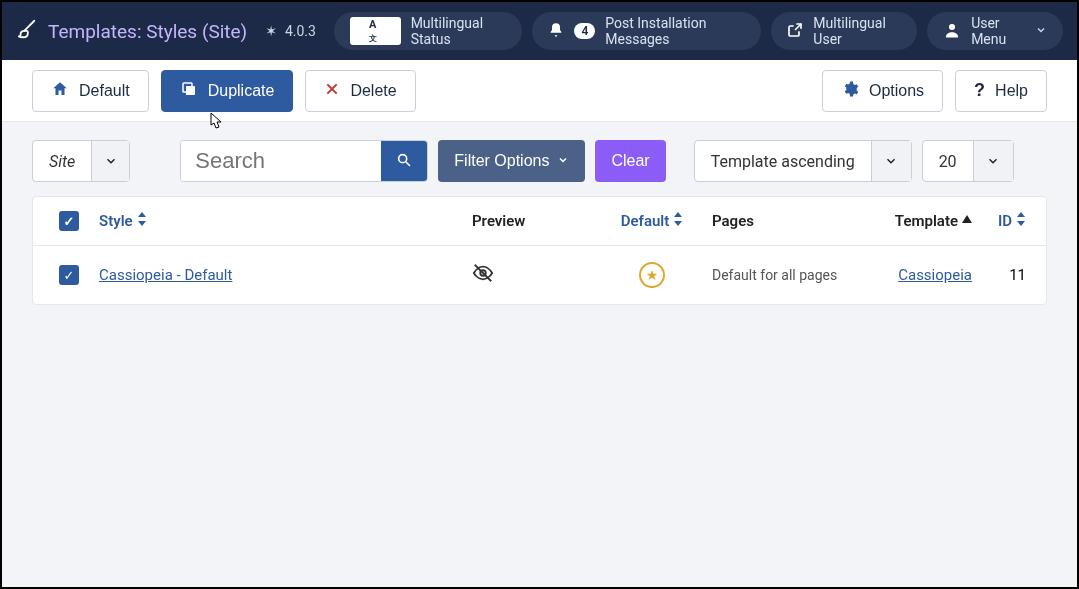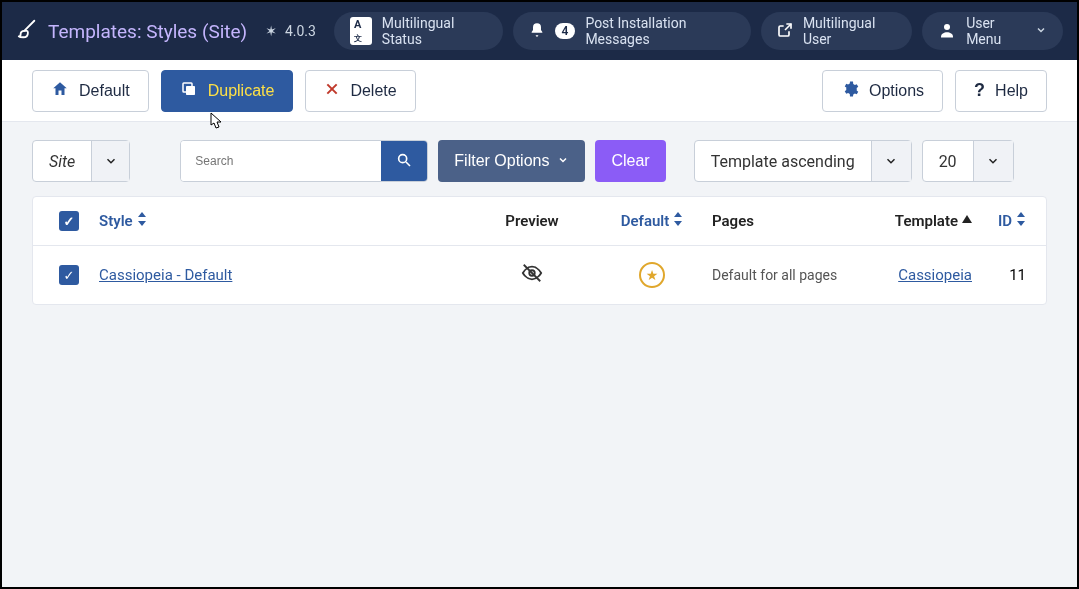--- a/index.html
+++ b/index.html
@@ -2,52 +2,52 @@
 <html><head>
 <meta charset="utf-8">
 <style>
   * { box-sizing: border-box; margin: 0; padding: 0; }
   body { font-family: -apple-system, BlinkMacSystemFont, "Segoe UI", Roboto, Arial, sans-serif; background: #f2f4f7; width: 1079px; height: 589px; overflow: hidden; border: 2px solid #000; }
   
   .topbar { background: #1c2a47; height: 58px; display: flex; align-items: center; padding: 0 14px; gap: 10px; }
   .topbar-title { display: flex; align-items: center; gap: 10px; color: #c4b5fd; font-size: 19px; font-weight: 400; flex: 0 0 auto; margin-right: auto; }
   .brush-icon { color: #fff; }
   .pill { background: #2b3a58; color: #d9e2f1; border-radius: 22px; height: 38px; display: inline-flex; align-items: center; padding: 0 16px; gap: 10px; font-size: 14px; cursor: pointer; }
-  .pill .badge-round { background: #fff; color: #1c2a47; border-radius: 3px; padding: 1px 4px; font-size: 11px; font-weight: 700; }
+  .pill .badge-round { background: #fff; color: #1c2a47; border-radius: 3px; padding: 1px 19px; font-size: 11px; font-weight: 700; }
   .pill .badge-num { background: #fff; color: #1c2a47; border-radius: 10px; padding: 1px 7px; font-size: 12px; font-weight: 600; }
   .pill .chev { margin-left: 2px; }
   .plain-pill { display: inline-flex; align-items: center; gap: 8px; color: #cbd5e1; font-size: 14px; padding: 0 8px; }
 
   .toolbar { background: #fff; height: 62px; display: flex; align-items: center; padding: 0 30px; gap: 12px; border-bottom: 1px solid #e4e7ee; }
   .btn { display: inline-flex; align-items: center; gap: 10px; height: 42px; padding: 0 18px; border: 1px solid #c8cfd9; border-radius: 4px; background: #fff; color: #1e2a42; font-size: 16px; cursor: pointer; }
-  .btn.primary { background: #2e5aa0; border-color: #2e5aa0; color: #fde047; }
+  .btn.primary { background: #2e5aa0; border-color: #2e5aa0; color: #ffffff; }
   .btn .ico-red { color: #c0392b; }
   .btn .ico-accent { color: #2e5aa0; }
   .spacer { flex: 1; }
 
   .filterbar { padding: 18px 30px 14px; display: flex; align-items: center; gap: 10px; }
   .select { display: inline-flex; align-items: center; border: 1px solid #c8cfd9; border-radius: 4px; background: #fff; height: 42px; font-style: italic; }
   .select .sel-label { padding: 0 16px; font-size: 16px; color: #333; }
   .select .sel-caret { width: 38px; height: 100%; display: flex; align-items: center; justify-content: center; background: #f0f2f6; border-left: 1px solid #c8cfd9; }
   .search-wrap { display: inline-flex; align-items: stretch; height: 42px; border: 1px solid #c8cfd9; border-radius: 4px; overflow: hidden; background:#fff; }
-  .search-input { border: none; outline: none; padding: 0 14px; font-size: 12px; width: 200px; color:#333; }
+  .search-input { border: none; outline: none; padding: 0 14px; font-size: 22px; width: 200px; color:#333; }
   .search-btn { width: 46px; background: #2e5aa0; color: #fff; border: none; display:flex; align-items:center; justify-content:center; cursor:pointer; }
   .chip { height: 42px; display:inline-flex; align-items:center; padding: 0 16px; border-radius:4px; font-size:16px; cursor:pointer; border:none; gap:8px; }
   .chip.filter { background:#4b6188; color:#fff; }
   .chip.clear { background:#8b5cf6; color:#fff; }
   .sort-select { display:inline-flex; height:42px; border:1px solid #c8cfd9; border-radius:4px; background:#fff; }
   .sort-select .val { padding:0 16px; display:flex; align-items:center; font-size:16px; color:#333; }
   .sort-select .caret { width:40px; display:flex; align-items:center; justify-content:center; background:#f0f2f6; border-left:1px solid #c8cfd9; }
 
   .table-wrap { margin: 0 30px; background:#fff; border:1px solid #e4e7ee; border-radius:4px; }
   .thead { display:flex; align-items:center; padding: 14px 14px; font-size:15px; color:#222; font-weight:600; border-bottom:1px solid #e4e7ee;}
   .trow { display:flex; align-items:center; padding: 16px 14px; font-size:15px; }
   .col-check { width:44px; display:flex; justify-content:center; }
   .col-style { flex:1; padding-left:8px; }
-  .col-preview { width:120px; text-align:center; }
+  .col-preview { width:120px; }
   .col-default { width:120px; text-align:center; }
   .col-pages { width:140px; }
   .col-template { width:120px;text-align:right; }
   .col-id { width:60px; text-align:right; padding-right:6px; }
   .th-link { color:#2e5aa0; cursor:pointer; display:inline-flex; align-items:flex-start; gap:4px; }
   .th-plain { color:#222; display:inline-flex; align-items:center; gap:4px; }
   .sort-ic { font-size:12px; }
   .checkbox { width:20px; height:20px; background:#2e5aa0; border-radius:3px; display:flex; align-items:center; justify-content:center; color:#fff; font-size:13px; cursor:pointer; }
   .cell-link { color:#2e5aa0; text-decoration:underline; cursor:pointer; }
   .star { width:26px; height:26px; border-radius:50%; border:2px solid #e0a72c; display:inline-flex; align-items:center; justify-content:center; color:#e0a72c; font-size:14px; }

